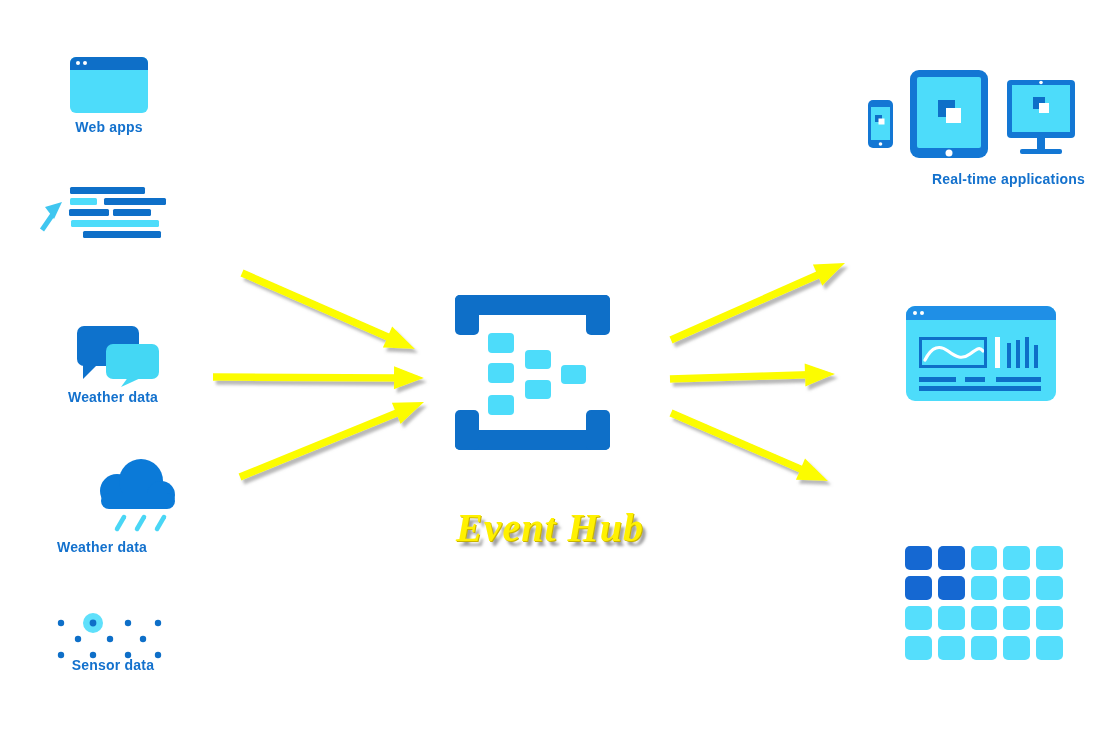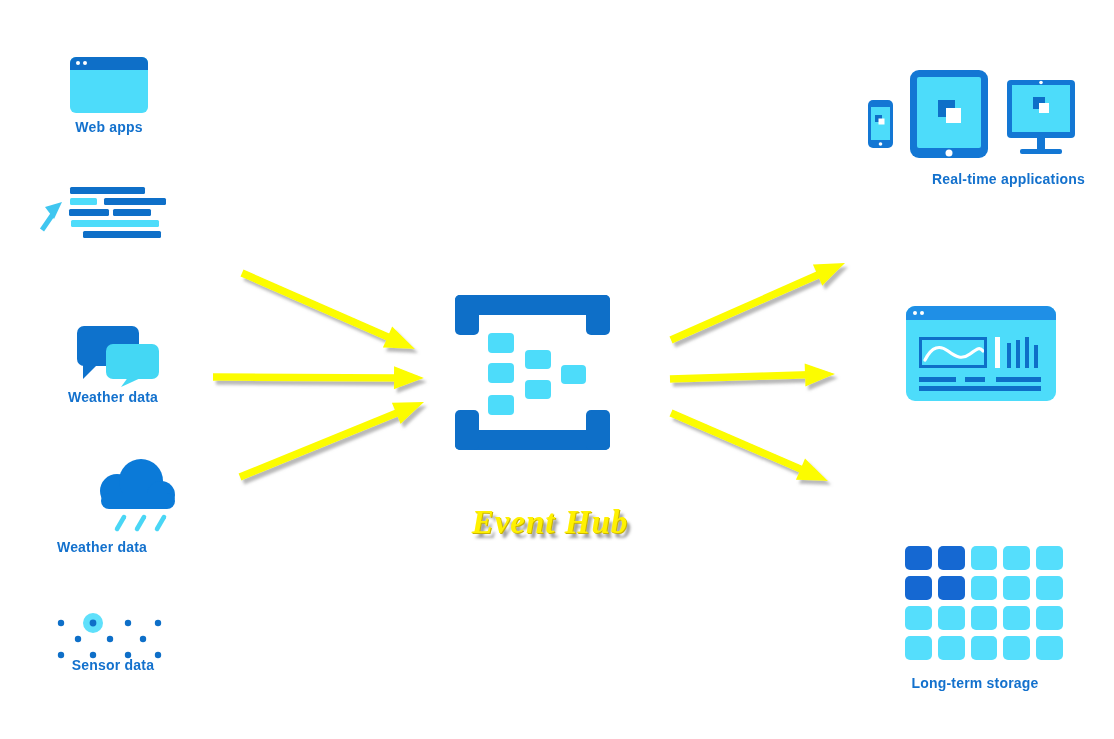--- a/index.html
+++ b/index.html
@@ -17,21 +17,21 @@
   .lbl-social{left:40px;top:389px;width:146px;}
   .lbl-weather{left:29px;top:539px;width:146px;}
   .lbl-sensor{left:40px;top:657px;width:146px;}
   .lbl-apps{left:865px;top:171px;width:220px;text-align:right;}
   .lbl-dash{left:865px;top:423px;width:220px;}
   .lbl-storage{left:865px;top:675px;width:220px;}
   
   .hub-title{
     position:absolute;left:430px;top:504px;width:240px;text-align:center;
     font-family:"Liberation Serif", serif;font-style:italic;font-weight:700;
-    font-size:33px;color:#fff100;letter-spacing:1px;
+    font-size:40px;color:#fff100;letter-spacing:1px;
     text-shadow:1px 1px 0 #c9b400, 4px 5px 3px rgba(125,125,125,0.75);
   }
   
   .webapp-icon{position:absolute;left:70px;top:57px;width:78px;height:56px;
     background:#4ddcfa;border-radius:6px;overflow:hidden;}
   .webapp-icon .titlebar{height:13px;background:#0e6fc8;position:relative;}
   .win-dot{position:absolute;background:#ffffff;border-radius:50%;}
   
   .clickstream-icon{position:absolute;left:38px;top:186px;width:132px;height:62px;}
   .cs-bar{position:absolute;height:7px;border-radius:1.5px;}
@@ -210,21 +210,20 @@
       <div class="storage-cell cell-light"></div>
       <div class="storage-cell cell-light"></div>
       <div class="storage-cell cell-light"></div>
       <div class="storage-cell cell-light"></div>
       <div class="storage-cell cell-light"></div>
       <div class="storage-cell cell-light"></div>
       <div class="storage-cell cell-light"></div>
       <div class="storage-cell cell-light"></div>
       <div class="storage-cell cell-light"></div>
     </div>
-  <div class="node-label lbl-storage">Long-term storage</div>
 
   <svg class="arrows-layer" width="1114" height="739" viewBox="0 0 1114 739">
     <defs>
       <filter id="arrowShadow" x="-30%" y="-30%" width="160%" height="160%">
         <feDropShadow dx="3" dy="4" stdDeviation="1.6" flood-color="#8a8a8a" flood-opacity="0.6"></feDropShadow>
       </filter>
     </defs>
     <g id="arrow-group">
         <g filter="url(#arrowShadow)">
           <line x1="242" y1="273" x2="391.195726448929" y2="338.5426312723619" stroke="#fcfc00" stroke-width="7.5"></line>

